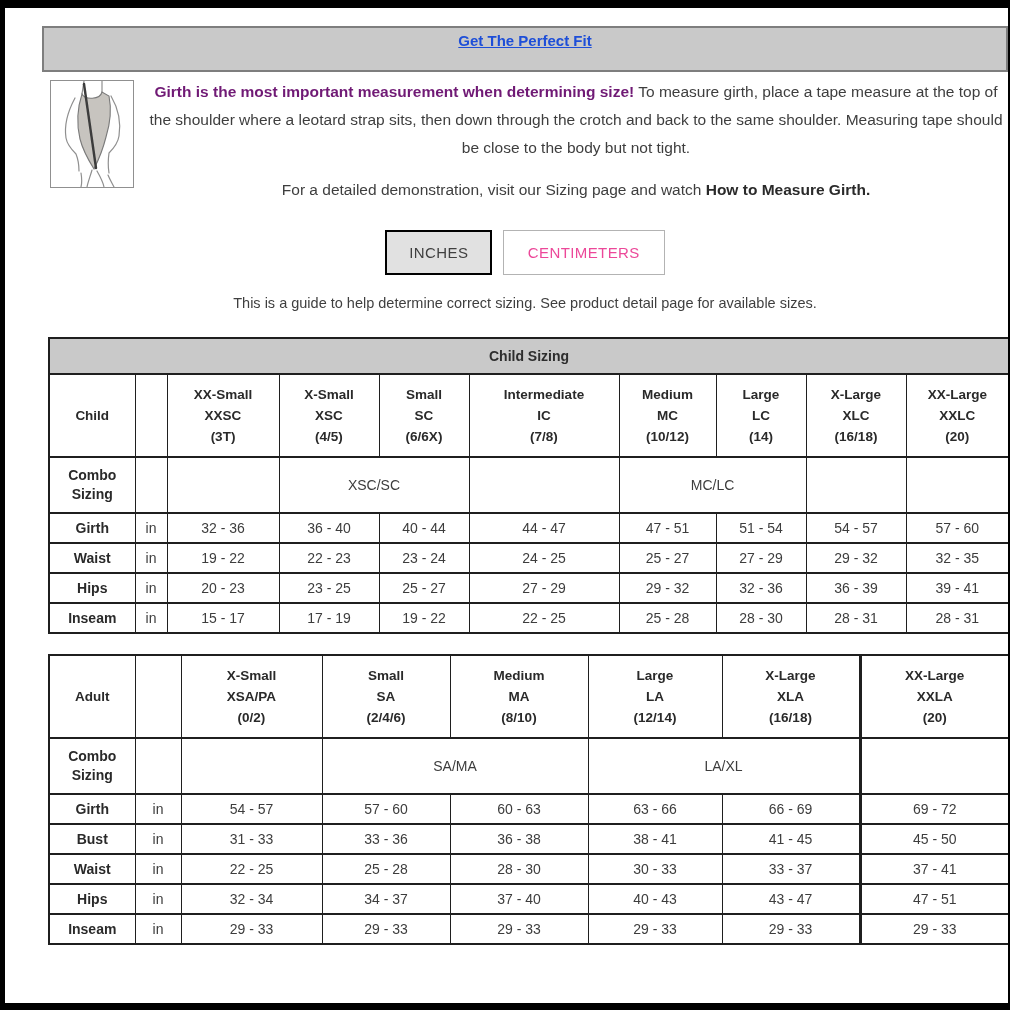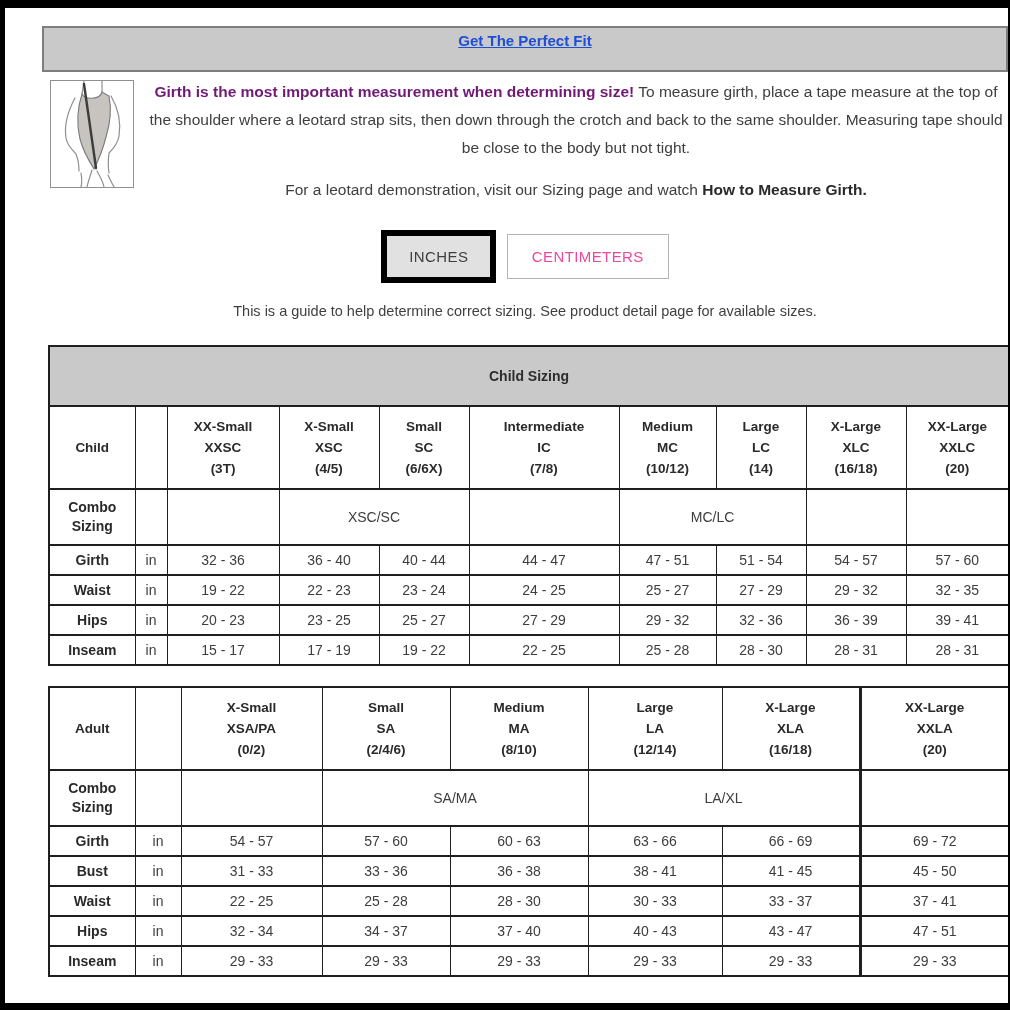--- a/index.html
+++ b/index.html
@@ -30,37 +30,37 @@
   .demo-line { margin-top:14px; font-size:15.5px; line-height:28px; color:#3e3e3e; text-align:center; }
   .demo-line b { color:#2a2a2a; }
   .center-zone { margin-left:37px; text-align:center; }
   .unit-buttons { margin-top:26px; }
   .unit-btn {
     display:inline-block; vertical-align:middle; margin:0 3px; cursor:pointer;
     font-family:"Liberation Sans", sans-serif; font-size:15px; letter-spacing:0.4px;
     color:#ec4899; background:#ffffff; border:1px solid #b3b3b3; padding:13px 24px;
   }
   .unit-btn.selected {
-    background:#e1e1e1; border:6px solid #000000; padding:12px 22px; color:#3f3f3f;
+    background:#e1e1e1; border:2px solid #000000; padding:12px 22px; color:#3f3f3f;
   }
   .note { margin-top:20px; font-size:14.5px; color:#3f3f3f; }
   table.size-table {
     border-collapse:collapse; table-layout:fixed;
     width:960px; margin:26px 0 0 43px;
     border:2px solid #1f1f1f;
   }
   table.size-table + table.size-table { margin-top:20px; }
   table.size-table td {
     border:1px solid #1f1f1f; border-top-width:2px; border-bottom-width:2px;
     text-align:center; vertical-align:middle;
     font-size:14px; color:#3d3d3d; background:#fff;
     padding:6px 2px; white-space:pre-line; overflow:hidden;
   }
   table.size-table td.section {
-    background:#c9c9c9; font-weight:bold; color:#2d2d2d; padding:21px 0; font-size:14px;
+    background:#c9c9c9; font-weight:bold; color:#2d2d2d; padding:9px 0; font-size:14px;
   }
   table.size-table td.rlabel { font-weight:bold; color:#2a2a2a; }
   table.size-table td.colhead {
     font-weight:bold; color:#2a2a2a; line-height:21px; padding:9px 2px; font-size:13.5px;
   }
   table.size-table td.combo { line-height:19px; padding:8px 2px; }
   table.size-table td.combo.rlabel { font-weight:bold; }
   table.size-table td.thickL { border-left-width:3px; }
 </style>
 </head>
@@ -83,21 +83,21 @@
           <path d="M30 92 C31 98 31 102 30 106"></path>
           <path d="M57 94 C59 99 61 102 63 106"></path>
         </g>
         <path d="M31 13 C34 19 49 19 51 11 L58 15 C61 30 59 43 55 56 C52 68 48 78 43 88 C38 80 32 70 29 58 C26 45 26 28 31 13 Z" fill="#c7c4bf" stroke="#7a7a7a" stroke-width="1.1"></path>
         <path d="M33 3 L45 87" fill="none" stroke="#3c3c3c" stroke-width="2.4" stroke-linecap="round"></path>
       </svg>
     </div>
     <div class="intro-text">
       <b>Girth is the most important measurement when determining size!</b><span> To measure girth, place a tape measure at the top of the shoulder where a leotard strap sits, then down through the crotch and back to the same shoulder. Measuring tape should be close to the body but not tight.</span>
       <div class="demo-line">
-        <span>For a leotard demonstration, visit our Sizing page and watch </span><b>How to Measure Girth.</b>
+        <span>For a detailed demonstration, visit our Sizing page and watch </span><b>How to Measure Girth.</b>
       </div>
     </div>
   </div>
 
   <div class="center-zone">
     <div class="unit-buttons">
       <button class="unit-btn selected">INCHES</button>
       <button class="unit-btn">CENTIMETERS</button>
     </div>
     <div class="note">This is a guide to help determine correct sizing. See product detail page for available sizes.</div>

